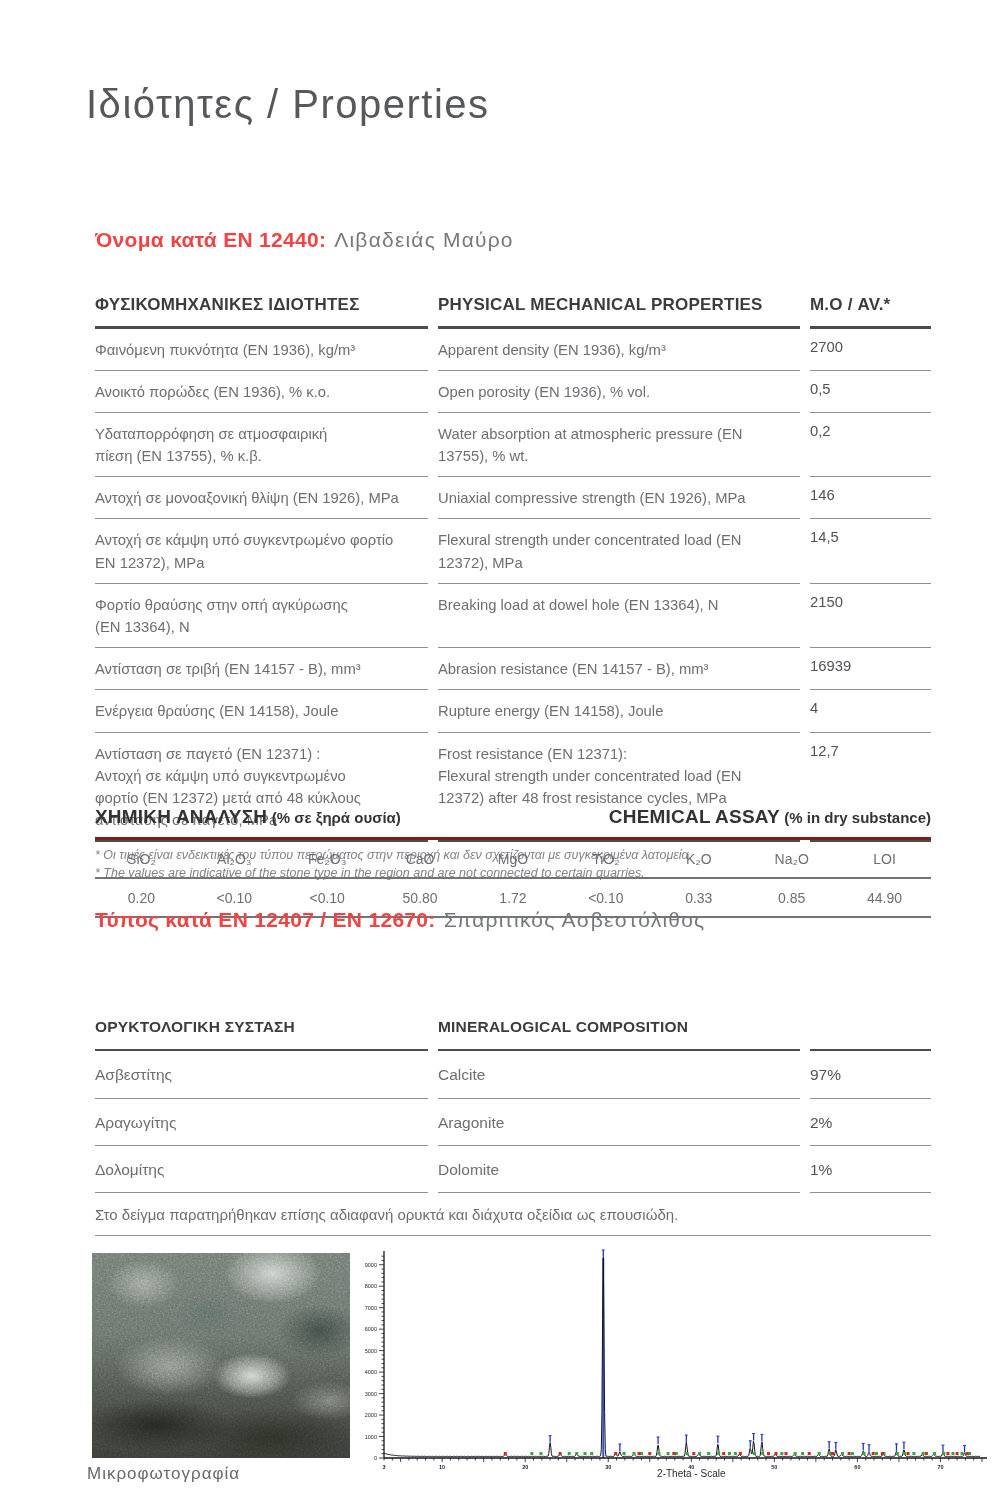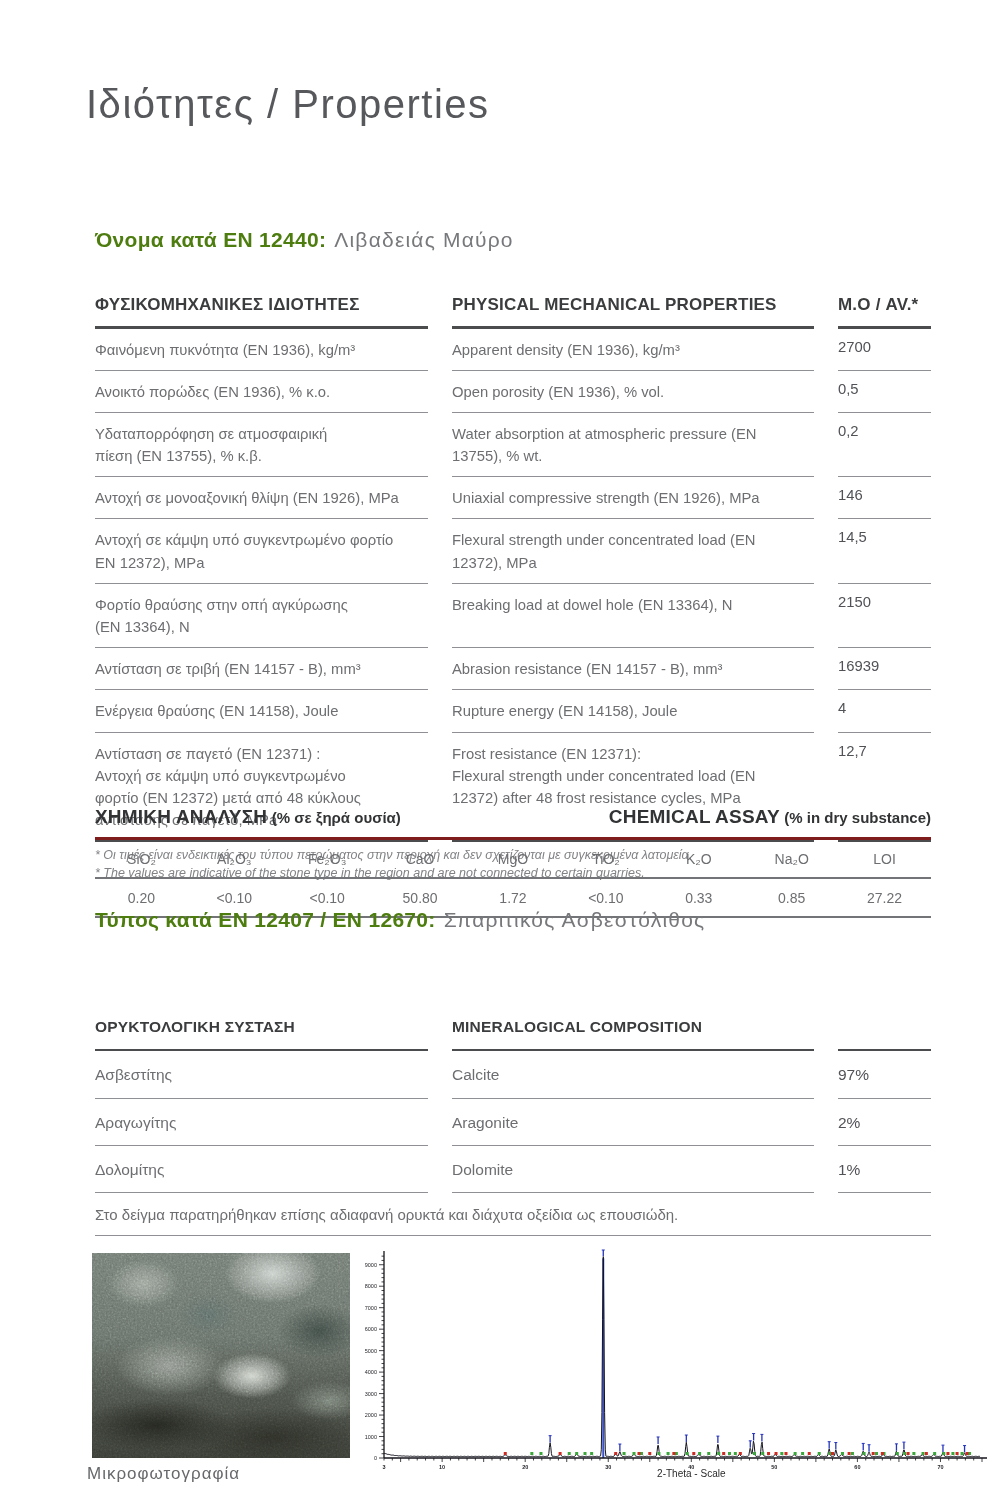--- a/index.html
+++ b/index.html
@@ -1,24 +1,24 @@
 <!DOCTYPE html>
 <html><head>
 <meta charset="utf-8">
 <style>
   html,body{margin:0;padding:0;background:#ffffff;}
   .page{position:relative;width:995px;height:1500px;background:#ffffff;overflow:hidden;
         font-family:"Liberation Sans",sans-serif;color:#6d6e71;}
   .page-title{position:absolute;left:86px;top:82px;font-size:40px;letter-spacing:1.5px;color:#57585b;}
   .kv-line{position:absolute;left:95px;font-size:21px;}
-  .kv-label{font-weight:bold;color:#4d7c0f;letter-spacing:.3px;}
+  .kv-label{font-weight:bold;color:#ef4444;letter-spacing:.3px;}
   .kv-value{color:#77787b;letter-spacing:1.2px;margin-left:8px;}
   
   .phys{position:absolute;left:95px;top:292px;width:836px;}
-  .trow{display:grid;grid-template-columns:333px 362px 1fr;column-gap:24px;}
+  .trow{display:grid;grid-template-columns:333px 362px 1fr;column-gap:10px;}
   .trow>div{border-bottom:1.5px solid #8f9093;padding:10px 0 9px 0;font-size:14.8px;line-height:1.5;}
   .trow.thead>div{border-bottom:3px solid #4b4c4e;font-size:17px;font-weight:bold;color:#3b3c3e;
                   letter-spacing:.2px;padding:0 0 8px 0;}
   .trow.last>div{border-bottom:2.5px solid #4b4c4e;}
   .cell-val{font-size:21px;color:#515257;padding-top:7px !important;}
   .thead .cell-val{font-size:17px;color:#3b3c3e;padding-top:0 !important;}
   .pre{white-space:pre-line;}
   .footnotes{margin-top:5px;font-style:italic;font-size:12.5px;color:#818285;line-height:1.4;}
   
   .chem{position:absolute;left:95px;top:806px;width:836px;}
@@ -155,21 +155,21 @@
     </div>
     <div class="chem-row">
       <div>0.20</div>
       <div>&lt;0.10</div>
       <div>&lt;0.10</div>
       <div>50.80</div>
       <div>1.72</div>
       <div>&lt;0.10</div>
       <div>0.33</div>
       <div>0.85</div>
-      <div>27.22</div>
+      <div>44.90</div>
     </div>
   </div>
 
   <div class="kv-line" style="top:908px;">
     <span class="kv-label">Τύπος κατά EN 12407 / EN 12670:</span><span class="kv-value">Σπαριτικός Ασβεστόλιθος</span>
   </div>
 
   <div class="mineral">
     <div class="trow thead">
       <div>ΟΡΥΚΤΟΛΟΓΙΚΗ ΣΥΣΤΑΣΗ</div>

